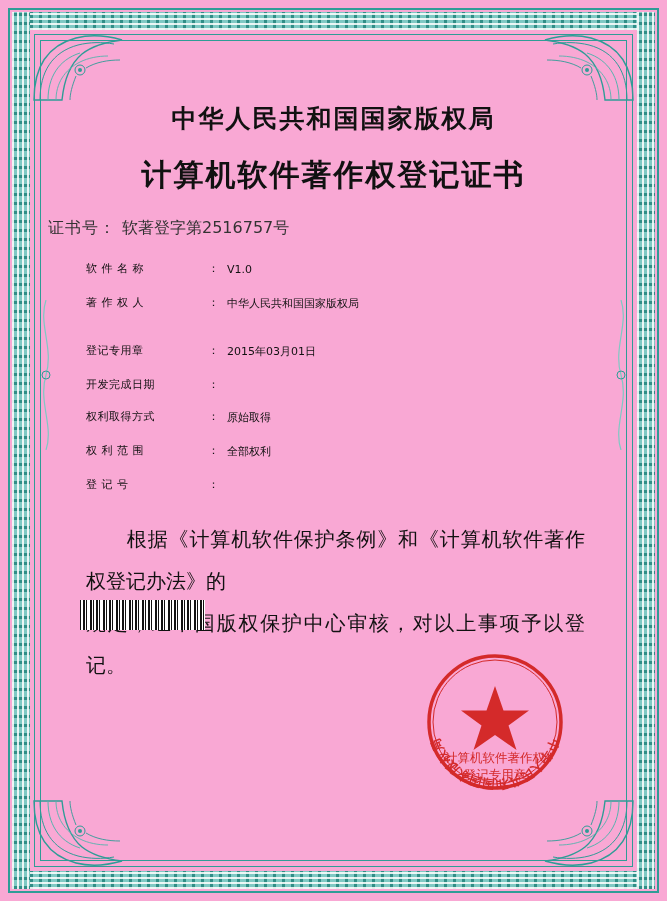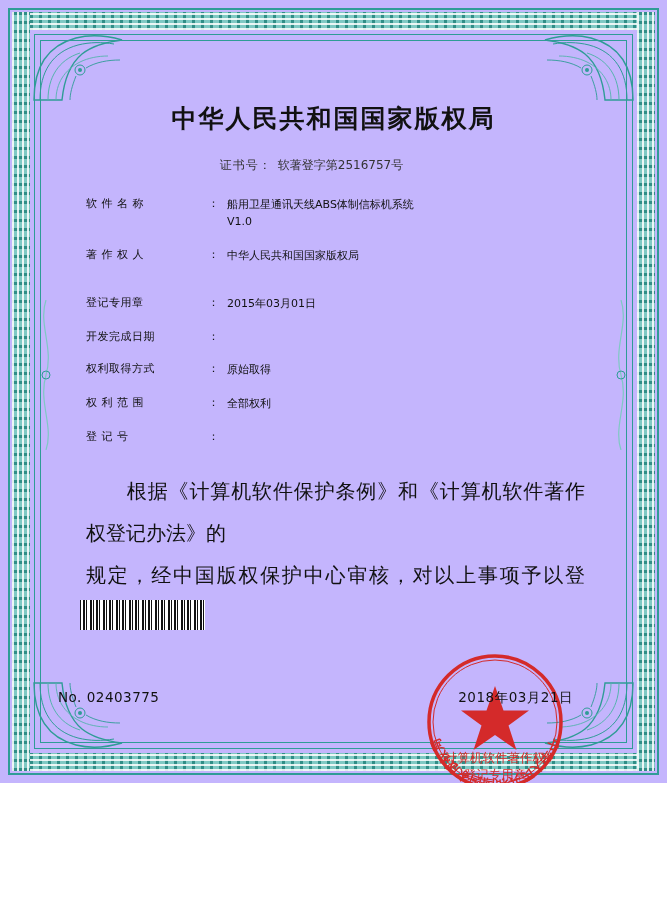--- a/index.html
+++ b/index.html
@@ -6,22 +6,22 @@
     margin: 0;
     padding: 0;
     background: #ffffff;
   }
   body {
     font-family: "Liberation Serif", serif;
   }
   #certificate {
     position: relative;
     width: 667px;
-    height: 783px;
-    background: #c4b5fd;
+    height: 901px;
+    background: #f9a8d4;
     overflow: hidden;
   }
 
   
   .frame-outer {
     position: absolute;
     left: 8px;
     top: 8px;
     right: 8px;
     bottom: 8px;
@@ -108,23 +108,23 @@
     font-family: "DejaVu Serif", "Liberation Serif", serif;
     font-size: 30px;
     font-weight: bold;
     letter-spacing: 2px;
     color: #111111;
     margin-top: 20px;
   }
 
   .cert-no-row {
     margin-top: 22px;
-    text-align: center;
+    text-align: left;
     padding-right: 44px;
-    font-size: 12px;
+    font-size: 16px;
     color: #333;
     font-family: "DejaVu Sans", "Liberation Sans", sans-serif;
   }
   .cert-no-label { letter-spacing: 1px; }
   .cert-no-value { margin-left: 6px; }
 
   .fields {
     margin-top: 22px;
     padding-left: 38px;
     padding-right: 30px;
@@ -294,32 +294,32 @@
     <svg width="24" height="150" viewBox="0 0 24 150">
       <path d="M12 0 C4 24 20 48 12 75 C4 102 20 126 12 150" fill="none" stroke="#7fc9c4" stroke-width="1.2"></path>
       <circle cx="12" cy="75" r="4" fill="none" stroke="#2f9c96" stroke-width="1"></circle>
     </svg>
   </div>
 
   <div class="content">
 
     <div class="title-cn">中华人民共和国国家版权局</div>
 
+    <div class="title-main">计算机软件著作权登记证书</div>
 
     <div class="cert-no-row">
       <span class="cert-no-label">证书号：</span><span class="cert-no-value">软著登字第2516757号</span>
     </div>
 
     <div class="fields">
 
       <div class="field-row">
         <span class="field-label">软 件 名 称</span>
         <span class="field-colon">：</span>
         <span class="field-value">
-          <span class="sub-line">船用卫星通讯天线ABS体制信标机系统</span>
           <span class="sub-line">V1.0</span>
         </span>
       </div>
 
       <div class="field-row">
         <span class="field-label">著 作 权 人</span>
         <span class="field-colon">：</span>
         <span class="field-value">中华人民共和国国家版权局</span>
       </div>
 
@@ -376,21 +376,14 @@
 
       <polygon points="76,40 84.5,64.5 110,64.5 89.5,79.5 97.5,104 76,89 54.5,104 62.5,79.5 42,64.5 67.5,64.5" fill="#d42a2a"></polygon>
       <text font-family="DejaVu Serif, Liberation Serif, serif" font-size="12.5" fill="#d42a2a" font-weight="bold">
         <textPath href="#sealArc" startOffset="50%" text-anchor="middle">中华人民共和国国家版权局</textPath>
       </text>
       <text x="76" y="116" text-anchor="middle" font-size="12.5" fill="#d42a2a" font-family="DejaVu Serif, Liberation Serif, serif">计算机软件著作权</text>
       <text x="76" y="133" text-anchor="middle" font-size="12.5" fill="#d42a2a" font-family="DejaVu Serif, Liberation Serif, serif">登记专用章</text>
     </svg>
   </div>
 
-  <div class="footer">
-    <div class="footer-no">
-      <span>No.</span>
-      <span>02403775</span>
-    </div>
-    <div class="footer-date">2018年03月21日</div>
-  </div>
 
 </div>
 
 </body></html>

